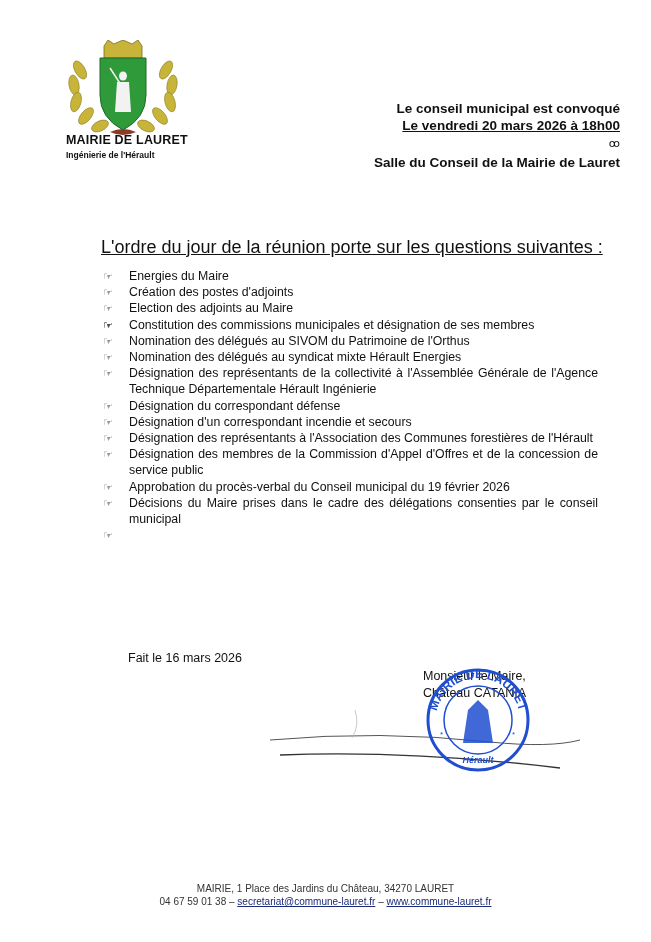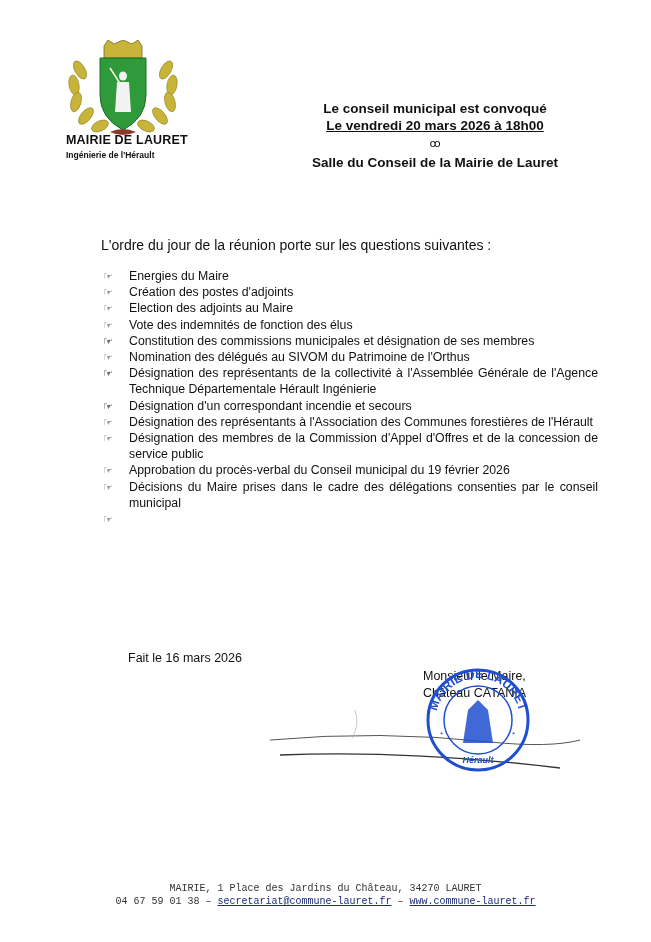--- a/index.html
+++ b/index.html
@@ -1,36 +1,36 @@
 <!DOCTYPE html>
 <html><head>
 <meta charset="utf-8">
 <style>
   html, body { margin: 0; padding: 0; background: #ffffff; }
   body { width: 651px; height: 942px; position: relative; overflow: hidden;
          font-family: "Liberation Sans", "DejaVu Sans", sans-serif; color: #111; }
   .logo { position: absolute; left: 58px; top: 40px; width: 130px; height: 100px; }
   .mairie-name { position: absolute; left: 66px; top: 133px; font-size: 12.5px; font-weight: bold; letter-spacing: 0.2px; }
   .mairie-dept { position: absolute; left: 66px; top: 150px; font-size: 8.5px; font-weight: bold; }
-  .heading { position: absolute; left: 250px; width: 370px; text-align: center; font-weight: bold; font-size: 13.5px; }
+  .heading { position: absolute; left: 250px; width: 370px; text-align: right; font-weight: bold; font-size: 13.5px; }
   .h1 { top: 101px; }
   .h2 { top: 118px; text-decoration: underline; }
   .h-orn { top: 137px; font-weight: normal; font-size: 11px; }
   .h3 { top: 155px; }
-  .intro { position: absolute; left: 101px; top: 237px; font-size: 14px; }
+  .intro { position: absolute; left: 101px; top: 237px; font-size: 18px; text-decoration: underline; }
   .agenda { position: absolute; left: 103px; top: 268px; width: 495px; margin: 0; padding: 0; list-style: none; font-size: 12.3px; line-height: 16.2px; }
   .agenda li { position: relative; padding-left: 26px; text-align: justify; }
   .agenda li .bullet { position: absolute; left: 0; top: 0; font-size: 11px; color: #333; }
   .agenda li.sub { padding-left: 36px; }
   .agenda li.sub .bullet { left: 26px; font-size: 7px; top: 0; }
   .fait { position: absolute; left: 128px; top: 651px; font-size: 12.5px; }
   .sign { position: absolute; left: 423px; top: 668px; font-size: 12.5px; line-height: 17px; }
   .stamp { position: absolute; left: 418px; top: 665px; width: 120px; height: 110px; }
   .signature { position: absolute; left: 260px; top: 700px; width: 330px; height: 80px; }
-  .footer { position: absolute; left: 0; width: 651px; text-align: center; font-family: Liberation Mono, monospace; font-size: 10px; color: #333; }
+  .footer { position: absolute; left: 0; width: 651px; text-align: center; font-family: Liberation Sans, sans-serif; font-size: 10px; color: #333; }
   .f1 { top: 883px; }
   .f2 { top: 896px; }
   .f2 a { color: #1a2a7a; text-decoration: underline; }
 </style>
 </head>
 <body>
 
 <svg class="logo" viewBox="0 0 130 100">
 
   <g fill="#c9b43a" stroke="#8a7a20" stroke-width="0.6">
@@ -62,27 +62,27 @@
 <div class="heading h1">Le conseil municipal est convoqué</div>
 <div class="heading h2">Le vendredi 20 mars 2026 à 18h00</div>
 <div class="heading h-orn">ꝏ</div>
 <div class="heading h3">Salle du Conseil de la Mairie de Lauret</div>
 
 <div class="intro">L'ordre du jour de la réunion porte sur les questions suivantes :</div>
 <ul class="agenda">
   <li><span class="bullet">☞</span><span>Energies du Maire</span></li>
   <li><span class="bullet">☞</span><span>Création des postes d'adjoints</span></li>
   <li><span class="bullet">☞</span><span>Election des adjoints au Maire</span></li>
-  <li><span class="bullet">☞</span><span>Vote des indemnités de fonction des élus</span></li>
+  <li><span class="bullet">☞</span></li>
   <li><span class="bullet">☞</span></li>
   <li><span class="bullet">☞</span><span>Constitution des commissions municipales et désignation de ses membres</span></li>
   <li><span class="bullet">☞</span><span>Nomination des délégués au SIVOM du Patrimoine de l'Orthus</span></li>
-  <li><span class="bullet">☞</span></li>
+  <li><span class="bullet">☞</span><span>Nomination des délégués au syndicat mixte Hérault Energies</span></li>
   <li><span class="bullet">☞</span><span>Désignation des représentants de la collectivité à l'Assemblée Générale de l'Agence Technique Départementale Hérault Ingénierie</span></li>
-  <li><span class="bullet">☞</span></li>
+  <li><span class="bullet">☞</span><span>Désignation du correspondant défense</span></li>
   <li><span class="bullet">☞</span><span>Désignation d'un correspondant incendie et secours</span></li>
   <li><span class="bullet">☞</span><span>Désignation des représentants à l'Association des Communes forestières de l'Hérault</span></li>
   <li><span class="bullet">☞</span><span>Désignation des membres de la Commission d'Appel d'Offres et de la concession de service public</span></li>
   <li><span class="bullet">☞</span><span>Approbation du procès-verbal du Conseil municipal du 19 février 2026</span></li>
   <li><span class="bullet">☞</span><span>Décisions du Maire prises dans le cadre des délégations consenties par le conseil municipal</span></li>
   <li><span class="bullet">☞</span></li>
 </ul>
 
 <div class="fait">Fait le 16 mars 2026</div>
 <div class="sign">

